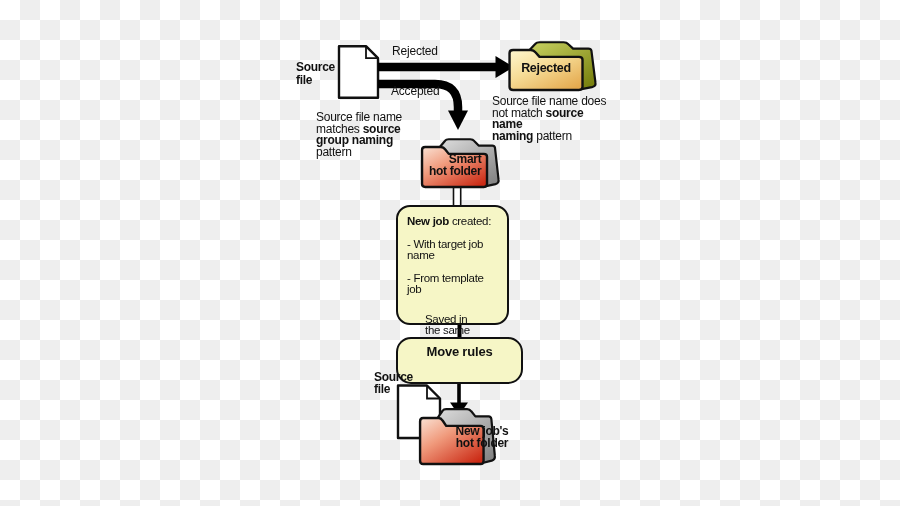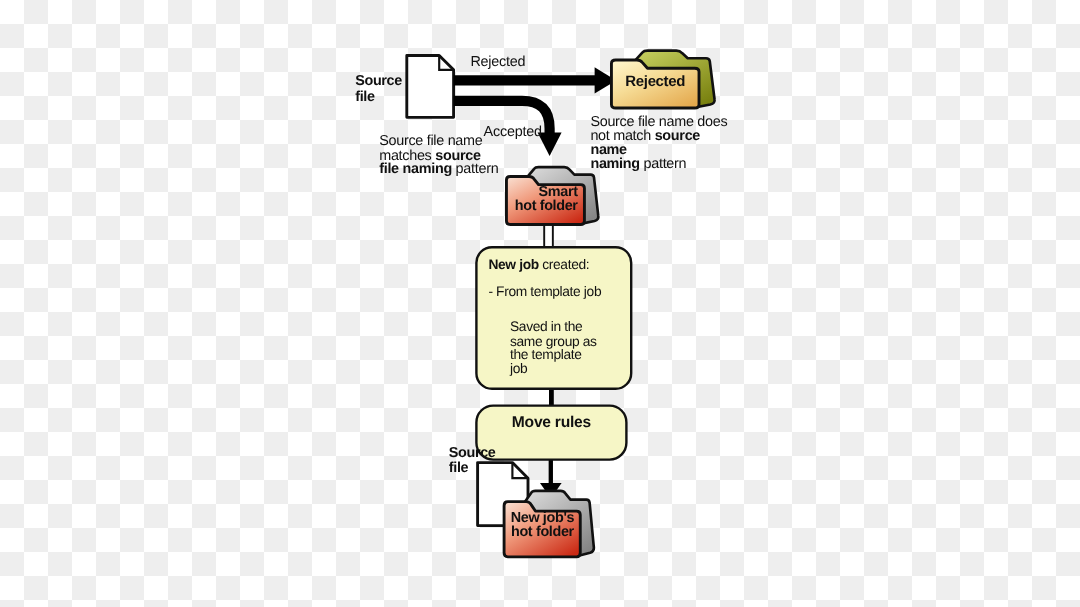--- a/index.html
+++ b/index.html
@@ -13,21 +13,21 @@
   svg.layer{position:absolute;left:0;top:0;width:900px;height:506px;}
 
   .lbl{font-weight:bold;font-size:12px;line-height:12.5px;letter-spacing:-0.3px;white-space:pre-line;}
   .arrowlbl{font-size:12px;line-height:12px;letter-spacing:-0.2px;}
   .cap{font-size:12px;line-height:11.7px;letter-spacing:-0.25px;}
   .cap b{letter-spacing:-0.25px;}
   .folderlbl{font-weight:bold;font-size:12px;line-height:12.5px;letter-spacing:-0.3px;text-align:center;}
   .folderlbl.left{text-align:right;}
 
   .flowbox{box-sizing:border-box;background:#F6F6C6;border:2.2px solid #111;}
-  .newjob{left:396px;top:205px;width:131px;height:120px;border-radius:14px;
+  .newjob{left:396px;top:205px;width:113px;height:120px;border-radius:14px;
           padding:9px 8px 0 9px;font-size:11.5px;line-height:11.5px;letter-spacing:-0.3px;}
   .newjob .para{margin:0 0 11px 0;}
   .newjob .para:last-child{margin:18px;}
   .moverules{left:396px;top:337px;width:127px;height:47px;border-radius:15px;
              font-weight:bold;font-size:13px;text-align:center;line-height:26.5px;letter-spacing:-0.2px;}
 </style>
 </head>
 <body>
 
 <div class="canvas">
@@ -95,43 +95,44 @@
 
     <g transform="translate(417,405.7) scale(1.024,1.122)">
       <path d="M20,11 L25,4.5 Q26,3 28.5,3 L49,3 Q51.5,3 53,5 L57,9.5 L70,9.5 Q72.2,9.5 72.6,11.8 L76,44.5 Q76.5,48 73,49 L62,51.5 L20,51.5 Z" fill="url(#gGB)" stroke="#111" stroke-width="2.2" stroke-linejoin="round" vector-effect="non-scaling-stroke"></path>
       <path d="M3,49 L3,14 Q3,11 6,11 L21,11 Q23.5,11 25,13.2 L28.5,18 L62,18 Q65,18 65,21 L65,49 Q65,52 62,52 L6,52 Q3,52 3,49 Z" fill="url(#gRF)" stroke="#111" stroke-width="2.4" stroke-linejoin="round" vector-effect="non-scaling-stroke"></path>
     </g>
   </svg>
 
   <div class="abs lbl" style="left:296px;top:61px;"><span>Source</span><br><span>file</span></div>
 
   <div class="abs arrowlbl" style="left:392px;top:45px;">Rejected</div>
-  <div class="abs arrowlbl" style="left:391px;top:103px;margin-left:12px;">Accepted</div>
+  <div class="abs arrowlbl" style="left:391px;top:85px;">Accepted</div>
 
   <div class="abs folderlbl" style="left:508px;top:61.5px;width:76px;font-size:12.5px;">Rejected</div>
 
   <div class="abs cap" style="left:492px;top:96px;width:120px;">
     <div><span>Source file name does</span></div>
     <div><span>not match </span><b>source name</b></div>
     <div><b>naming</b><span> pattern</span></div>
   </div>
 
   <div class="abs cap" style="left:316px;top:112px;width:110px;">
     <div><span>Source file name</span></div>
     <div><span>matches </span><b>source</b></div>
-    <div><b>file naming</b><span> pattern</span></div>
+    <div><b>group naming</b><span> pattern</span></div>
   </div>
 
   <div class="abs folderlbl left" style="left:429px;top:152.5px;"><span>Smart</span><br><span>hot folder</span></div>
 
   <div class="abs flowbox newjob">
     <div class="para"><b>New job</b><span> created:</span></div>
+    <div class="para">- With target job name</div>
     <div class="para">- From template job</div>
     <div class="para">Saved in the same group as the template job</div>
   </div>
 
   <div class="abs flowbox moverules">Move rules</div>
 
   <div class="abs lbl" style="left:374px;top:370.5px;"><span>Source</span><br><span>file</span></div>
 
-  <div class="abs folderlbl" style="left:419px;top:424.5px;width:66px;"><span>New job's</span><br><span>hot folder</span></div>
+  <div class="abs folderlbl" style="left:419px;top:424.5px;width:66px;padding-left:30px;"><span>New job's</span><br><span>hot folder</span></div>
 
 </div>
 
 </body></html>

